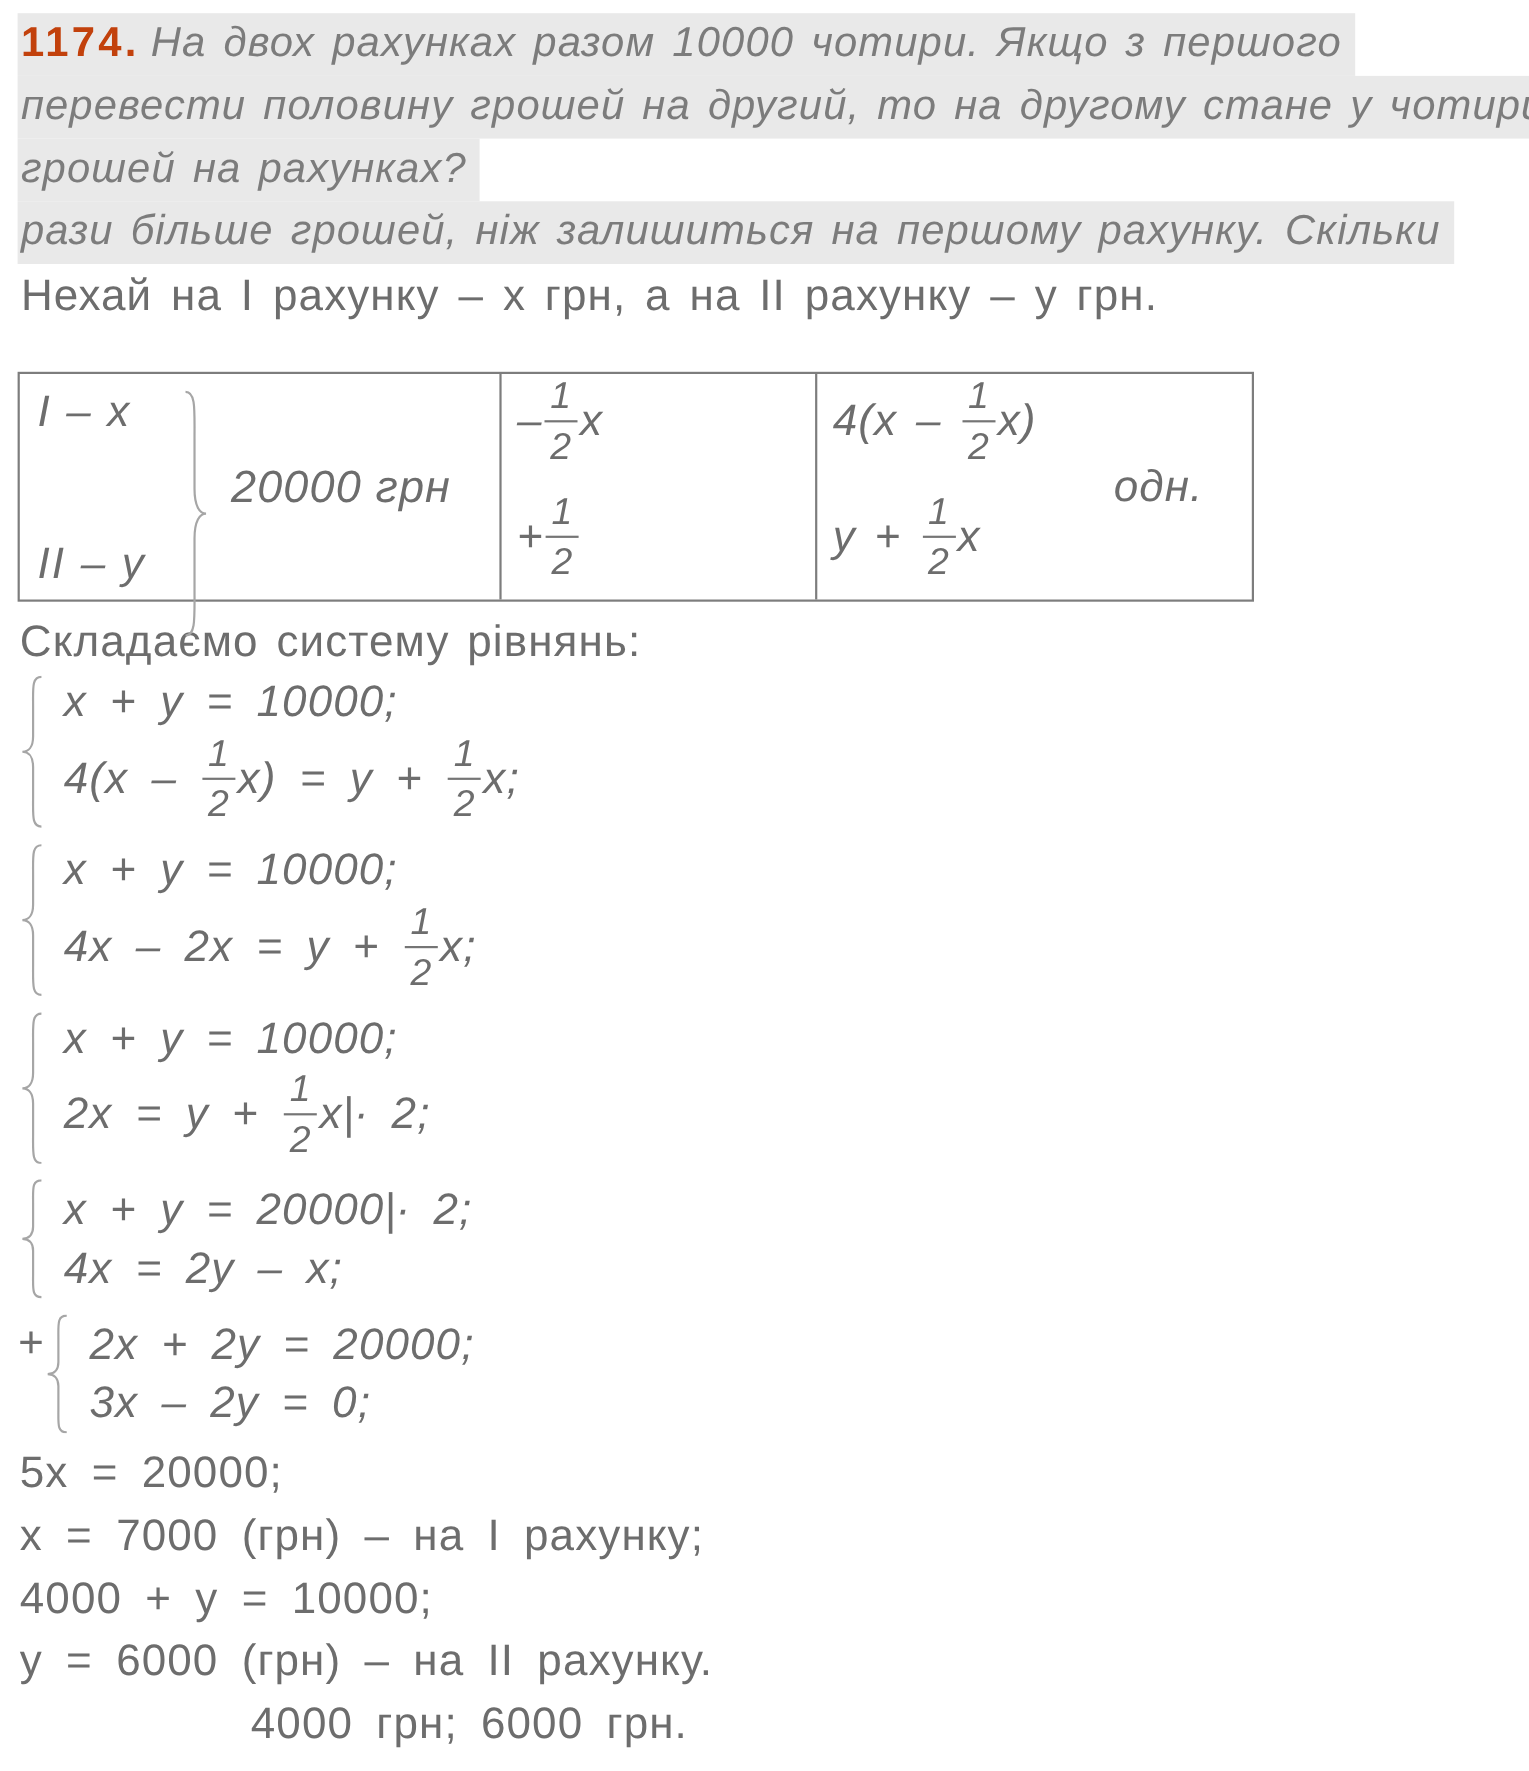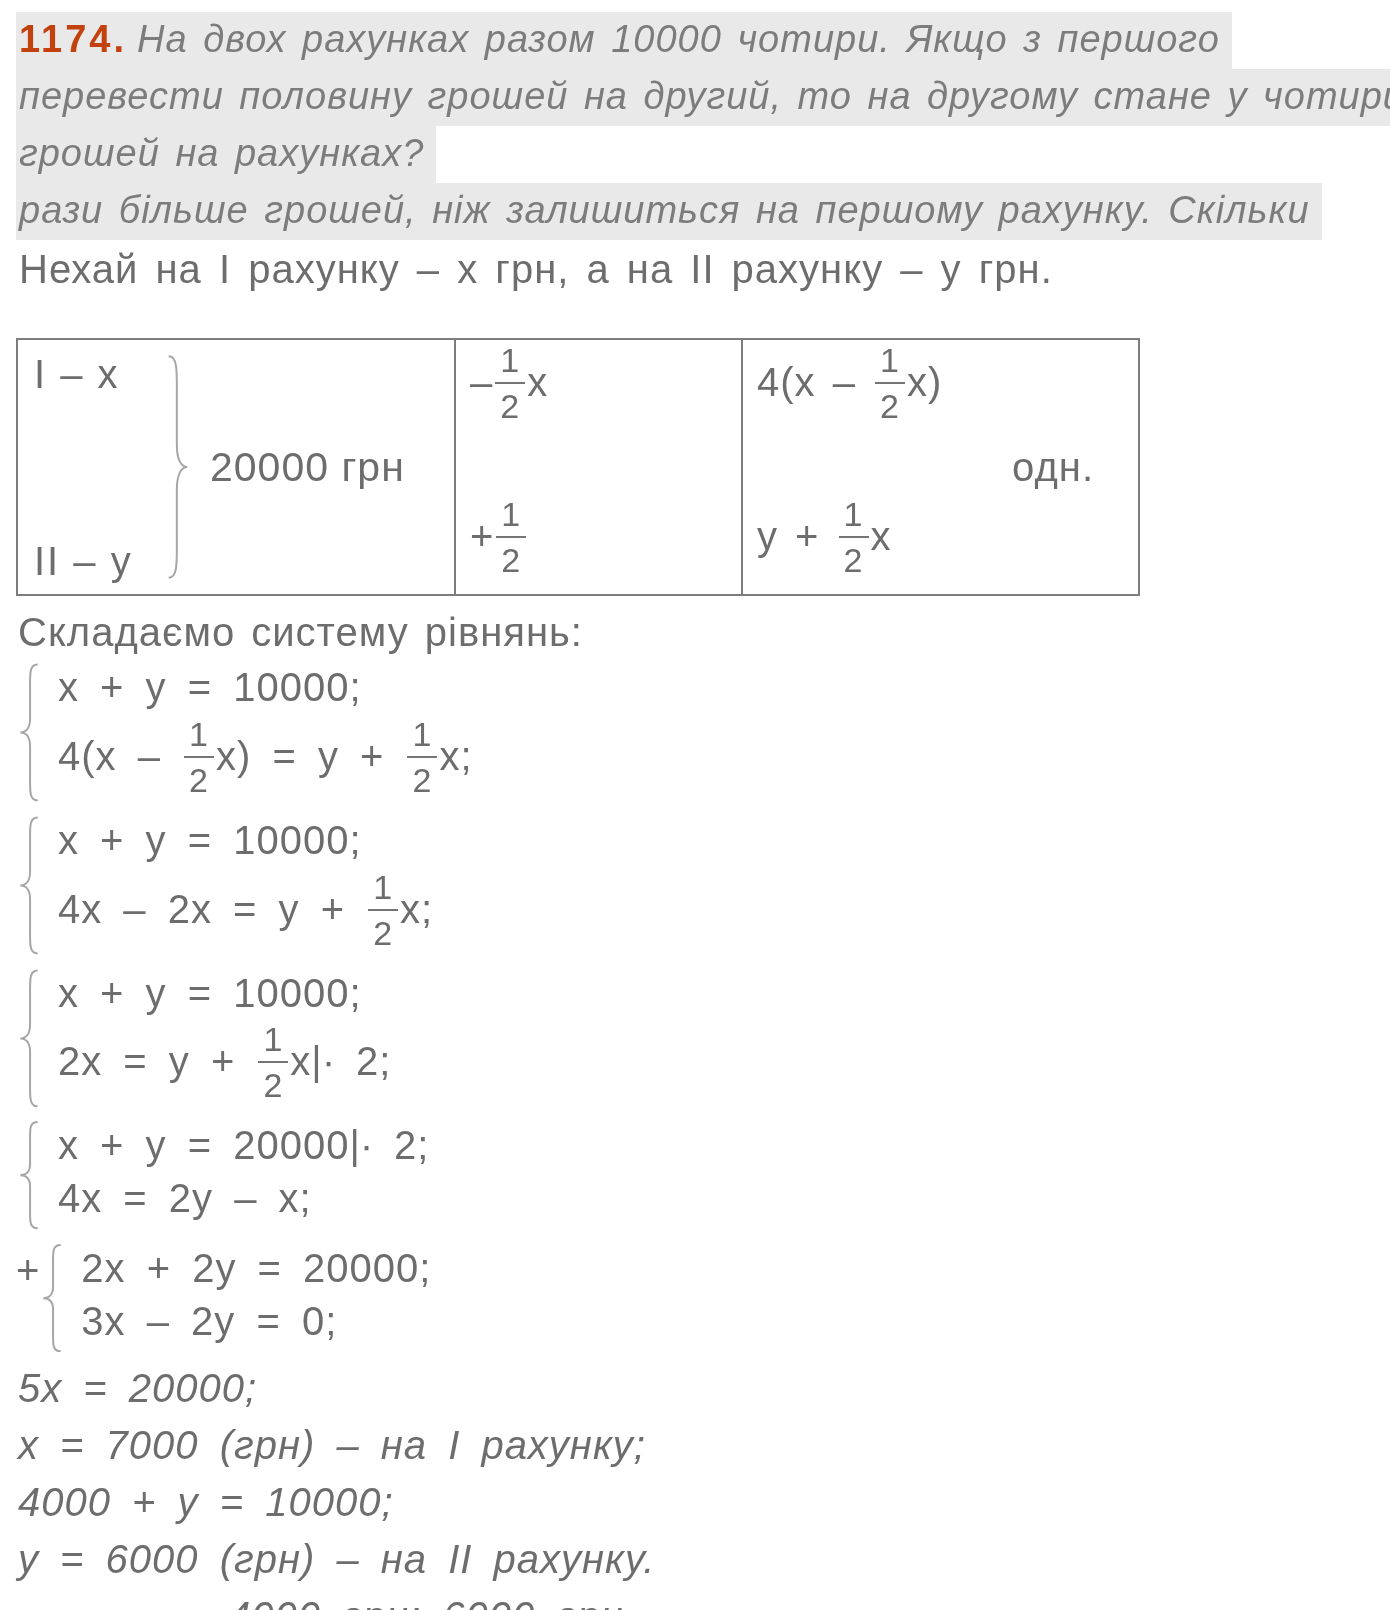--- a/index.html
+++ b/index.html
@@ -27,24 +27,25 @@
   }
   .pnum { font-style: normal; font-weight: bold; color: #c2410c; letter-spacing: 3px; margin-right: 10px; }
 
   .let-line { font-size: 40px; color: #6d6d6d; margin: 7px 0 0 3px; letter-spacing: 1px; word-spacing: 5px; }
 
   
   .tbl {
     display: grid;
     grid-template-columns: 436px 287px 397px;
     width: 1124px;
-    height: 258px;
+    height: 209px;
     border: 2px solid #7d7d7d;
     margin: 46px 0 0 0;
     font-size: 40px;
+    font-style: italic;
   }
   .cell { position: relative; }
   .c2, .c3 { border-left: 2px solid #7d7d7d; }
   .acc1 { position: absolute; top: 12px; left: 16px; letter-spacing: 2px; }
   .acc2 { position: absolute; bottom: 10px; left: 16px; letter-spacing: 2px; }
   .tbl-brace { position: absolute; left: 146px; top: 14px; height: 226px; width: 28px; }
   .tbl-brace svg { width: 100%; height: 100%; }
   .total { position: absolute; left: 192px; top: 50%; transform: translateY(-50%); font-size: 41px; letter-spacing: 1px; }
   .colflex { display: flex; flex-direction: column; justify-content: space-between; padding: 4px 0 14px 14px; }
   .expr { letter-spacing: 1px; word-spacing: 5px; }
@@ -54,29 +55,29 @@
   .frac {
     display: inline-flex; flex-direction: column; align-items: center;
     vertical-align: middle; line-height: 1; margin: 0 2px;
     transform: translateY(-3px);
   }
   .frac .fnum { font-size: 34px; padding: 2px 5px 5px 5px; border-bottom: 2px solid #757575; }
   .frac .fden { font-size: 34px; padding-top: 5px; }
 
   
   .sys-heading { font-size: 40px; margin: 14px 0 8px 2px; letter-spacing: 1px; word-spacing: 4px; }
-  .system { display: flex; align-items: flex-start; margin: 6px 0 14px 0; }
+  .system { display: flex; align-items: center; margin: 6px 0 14px 0; font-style: italic; }
   .sys-prefix { font-size: 40px; line-height: 1.1; align-self: flex-start; margin-top: 4px; color: #6d6d6d; }
   .sys-brace { width: 26px; display: flex; align-self: stretch; }
   .sys-brace svg { width: 100%; height: 100%; }
   .sys-rows { display: flex; flex-direction: column; justify-content: space-around; gap: 8px; margin-left: 16px; padding: 2px 0; }
   .sys-row { font-size: 40px; letter-spacing: 1px; word-spacing: 9px; line-height: 1.12; }
 
   
-  .final-line { font-size: 40px; letter-spacing: 1px; word-spacing: 9px; margin: 13px 0 13px 2px; line-height: 1.1; font-style: italic; }
+  .final-line { font-size: 40px; letter-spacing: 1px; word-spacing: 9px; margin: 13px 0 13px 2px; line-height: 1.1; }
   .answer { margin-left: 212px; }
 
   svg path { stroke: #a6a6a6; stroke-width: 2; fill: none; }
 </style>
 </head>
 <body>
 
 <div class="page">
 
   <div class="problem">

